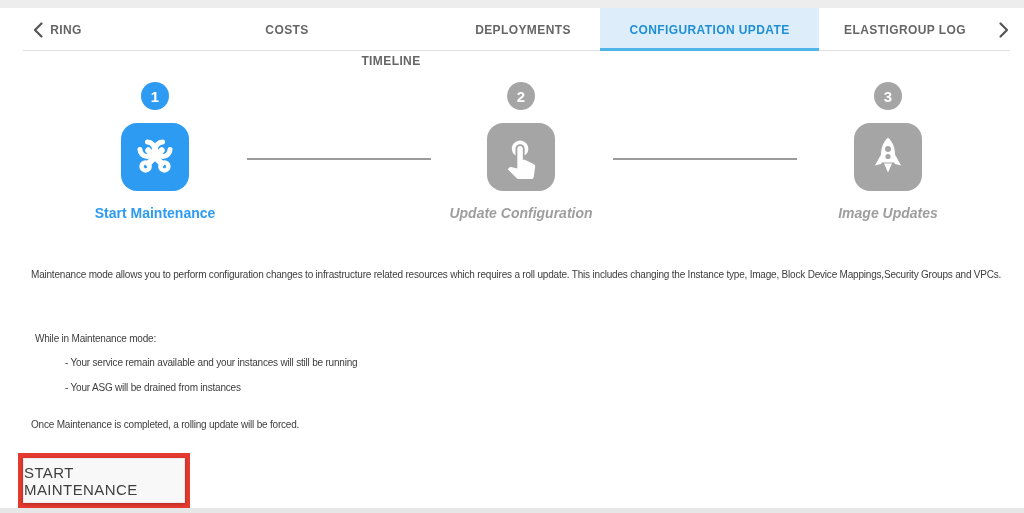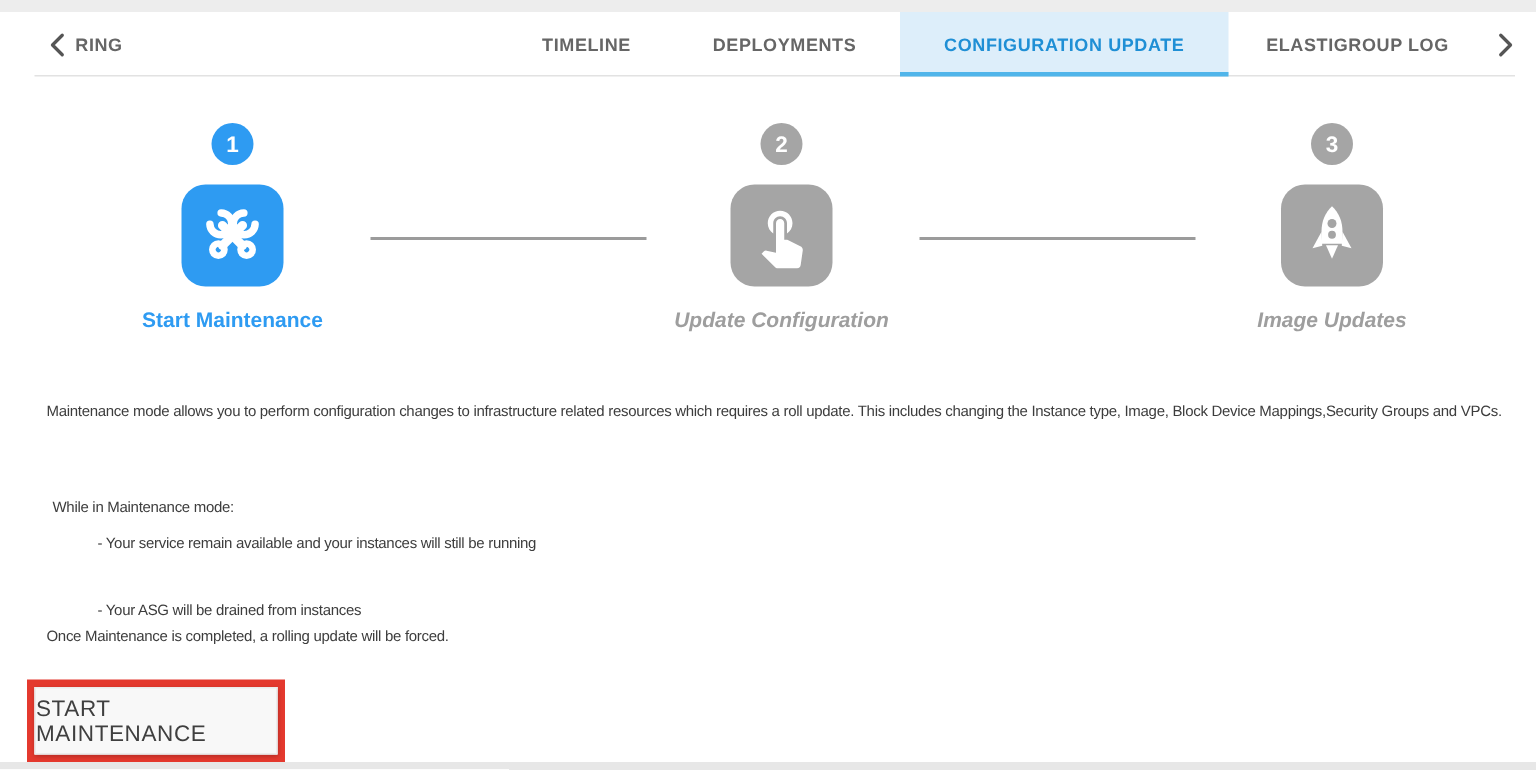--- a/index.html
+++ b/index.html
@@ -68,21 +68,24 @@
   <div class="tabbar">
     <div class="chev" style="left:32px;">
       <svg width="12" height="18" viewBox="0 0 12 18">
         <polyline points="9.5,2.5 3,9 9.5,15.5" fill="none" stroke="#555" stroke-width="2.2" stroke-linecap="round" stroke-linejoin="round"></polyline>
       </svg>
     </div>
 
     <div class="tab" style="left:40px; width:52px;">
         <span>RING</span>
       </div>
-    <div class="tab" style="left:344px; width:94px;">
+    <div class="tab" style="left:248px; width:78px;">
+        <span>COSTS</span>
+      </div>
+    <div class="tab" style="left:344px; width:94px;margin-top:31px;">
         <span>TIMELINE</span>
       </div>
     <div class="tab" style="left:458px; width:130px;">
         <span>DEPLOYMENTS</span>
       </div>
     <div class="tab active" style="left:600px; width:219px;">
         <span>CONFIGURATION UPDATE</span>
       </div>
     <div class="tab" style="left:828px; width:154px;">
         <span>ELASTIGROUP LOG</span>
@@ -146,21 +149,21 @@
       </svg>
     </div>
     <div class="step-label">Image Updates</div>
   </div>
 
   <div class="bodytext" style="left:14px; top:266px; width:1002px;">Maintenance mode allows you to perform configuration changes to infrastructure related resources which requires a roll update. This includes changing the Instance type, Image, Block Device Mappings,Security Groups and VPCs.</div>
 
   <div class="bodytext" style="left:18px; top:330px;">While in Maintenance mode:</div>
 
   <div class="bodytext" style="left:48px; top:354px;">- Your service remain available and your instances will still be running</div>
-  <div class="bodytext" style="left:48px; top:399px;">- Your ASG will be drained from instances</div>
+  <div class="bodytext" style="left:48px; top:379px;">- Your ASG will be drained from instances</div>
 
   <div class="bodytext" style="left:14px; top:416px;">Once Maintenance is completed, a rolling update will be forced.</div>
 
   <div class="annotation"></div>
   <div class="start-btn">START MAINTENANCE</div>
 
   <div class="bottom-strip"></div>
 </div>
 
 </body></html>

